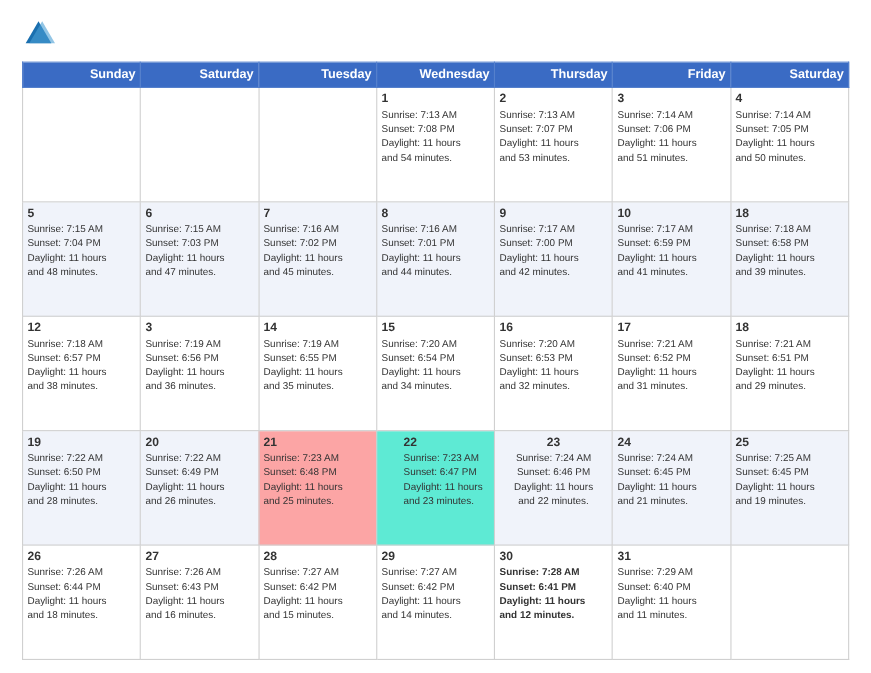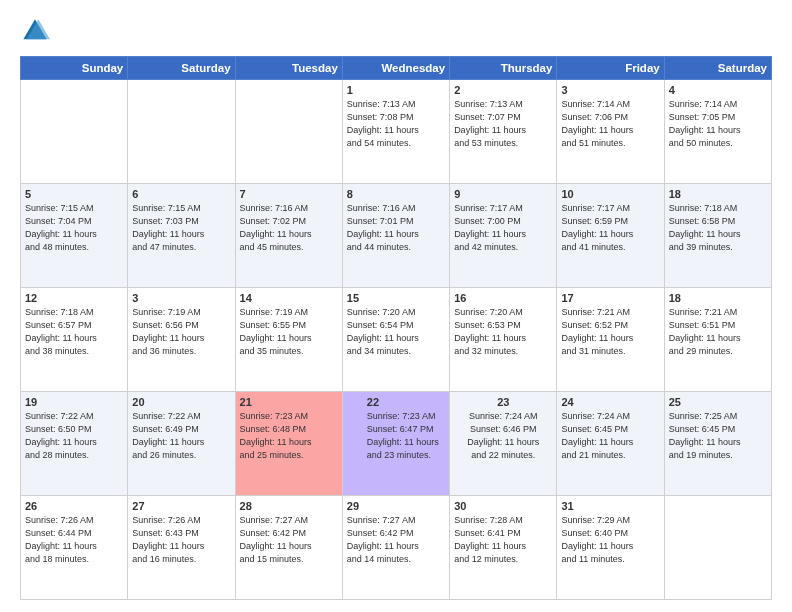--- a/index.html
+++ b/index.html
@@ -288,21 +288,21 @@
 Daylight: 11 hours
 and 26 minutes.</div>
           </td>
           <td style="background: #fca5a5;">
             <span class="day-number">21</span>
             <div class="day-info" style="white-space: pre-line;">Sunrise: 7:23 AM
 Sunset: 6:48 PM
 Daylight: 11 hours
 and 25 minutes.</div>
           </td>
-          <td style="background: #c4b5fd; padding-left: 24px;">
+          <td style="background: #5eead4; padding-left: 24px;">
             <span class="day-number">22</span>
             <div class="day-info" style="white-space: pre-line;">Sunrise: 7:23 AM
 Sunset: 6:47 PM
 Daylight: 11 hours
 and 23 minutes.</div>
           </td>
           <td style="background: rgb(240, 243, 250); text-align: center;">
             <span class="day-number">23</span>
             <div class="day-info" style="white-space: pre-line;">Sunrise: 7:24 AM
 Sunset: 6:46 PM
@@ -348,21 +348,21 @@
           </td>
           <td>
             <span class="day-number">29</span>
             <div class="day-info" style="white-space: pre-line;">Sunrise: 7:27 AM
 Sunset: 6:42 PM
 Daylight: 11 hours
 and 14 minutes.</div>
           </td>
           <td>
             <span class="day-number">30</span>
-            <div class="day-info" style="white-space: pre-line;">Sunrise: 7:28 AM
+            <div class="day-info" style="white-space: pre-line; font-weight: bold;">Sunrise: 7:28 AM
 Sunset: 6:41 PM
 Daylight: 11 hours
 and 12 minutes.</div>
           </td>
           <td>
             <span class="day-number">31</span>
             <div class="day-info" style="white-space: pre-line;">Sunrise: 7:29 AM
 Sunset: 6:40 PM
 Daylight: 11 hours
 and 11 minutes.</div>

